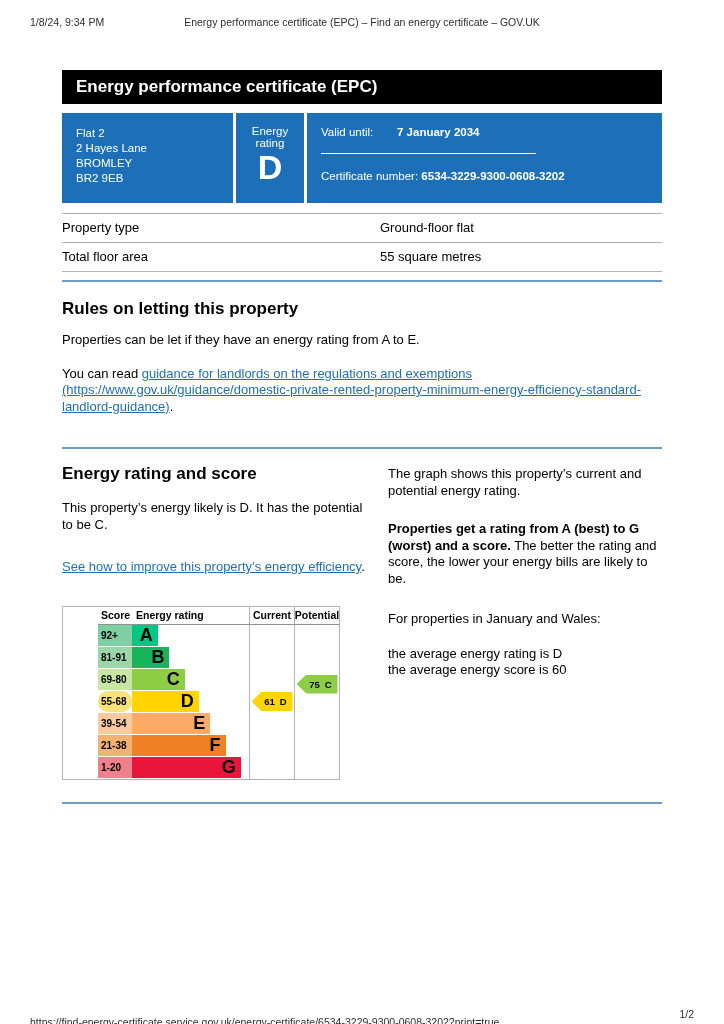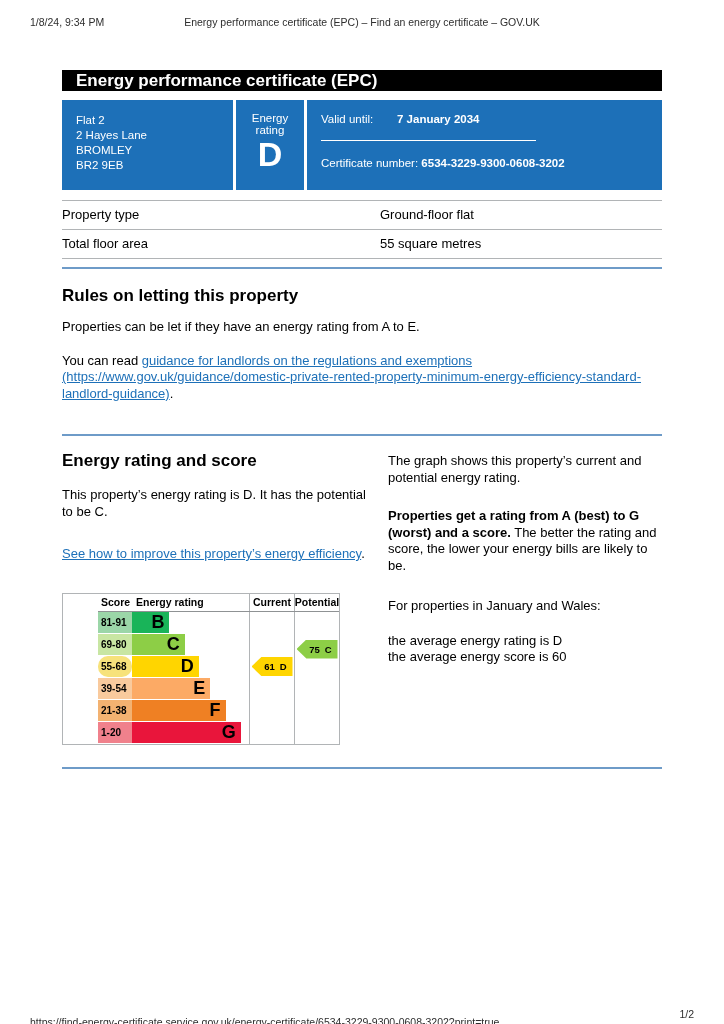--- a/index.html
+++ b/index.html
@@ -11,21 +11,21 @@
   
   .print-header { position:absolute; top:16px; left:0; right:0; font-size:10.5px; color:#2e2e2e; }
   .ph-date { position:absolute; left:30px; top:0; }
   .ph-title { text-align:center; }
   .print-footer { position:absolute; bottom:16px; left:0; right:0; font-size:10.5px; color:#2e2e2e; }
   .pf-url { position:absolute; left:30px; top:8px; }
   .pf-page { position:absolute; right:30px; top:0; }
 
   .content { position:absolute; left:62px; top:70px; width:600px; }
 
-  .banner { background:#000; color:#fff; height:21px; display:flex; align-items:center;
+  .banner { background:#000; color:#fff; height:34px; display:flex; align-items:center;
             padding-left:14px; font-size:17px; font-weight:bold; }
 
   .summary { display:flex; gap:3px; margin-top:9px; height:90px; font-size:11.5px; }
   .summary > div { color:#fff; }
   .sum-address { width:171px; padding:13px 0 12px 14px; line-height:15px; }
   .sum-rating  { width:68px; text-align:center; padding-top:12px; }
   .sum-rating .big { font-size:34px; font-weight:bold; margin-top:1px; line-height:1; }
   .sum-valid { flex:1; padding:13px 14px 0 14px; }
   .vu-row { display:flex; }
   .vu-label { width:76px; }
@@ -133,32 +133,42 @@
 
     <h2 class="section-heading rules-heading">Rules on letting this property</h2>
     <p class="rules-p1">Properties can be let if they have an energy rating from A to E.</p>
     <p class="rules-p2"><span>You can read </span><a>guidance for landlords on the regulations and exemptions (https://www.gov.uk/guidance/domestic-private-rented-property-minimum-energy-efficiency-standard-landlord-guidance)</a><span>.</span></p>
 
     <div class="hr-blue hr-2"></div>
 
     <div class="two-col">
       <div class="col-left">
         <h2 class="section-heading">Energy rating and score</h2>
-        <p class="intro-p">This property’s energy rating is D. It has the potential to be C.</p>
+        <p class="intro-p">This property’s energy likely is D. It has the potential to be C.</p>
         <p class="improve-p"><a>See how to improve this property’s energy efficiency</a><span>.</span></p>
 
         <div class="chart">
           <div class="chart-header">
             <div class="ch-score">Score</div>
             <div class="ch-rating">Energy rating</div>
             <div class="ch-cur">Current</div>
             <div class="ch-pot">Potential</div>
           </div>
 
           <div class="chart-row">
+            <div class="c-score" style="background: rgb(127, 207, 164);">92+</div>
+            <div class="c-bandarea">
+                <div class="band" style="width: 22%; background: rgb(0, 199, 129);">
+                  <span class="band-letter">A</span>
+                </div>
+              </div>
+            <div class="c-cur"></div>
+              <div class="c-pot"></div>
+          </div>
+          <div class="chart-row">
             <div class="c-score" style="background: rgb(155, 214, 168);">81-91</div>
             <div class="c-bandarea">
                 <div class="band" style="width: 32%; background: rgb(25, 180, 89);">
                   <span class="band-letter">B</span>
                 </div>
               </div>
             <div class="c-cur"></div>
               <div class="c-pot"></div>
           </div>
           <div class="chart-row">

